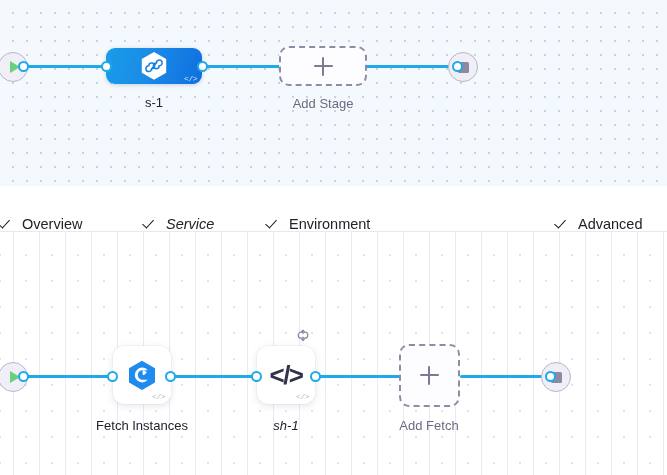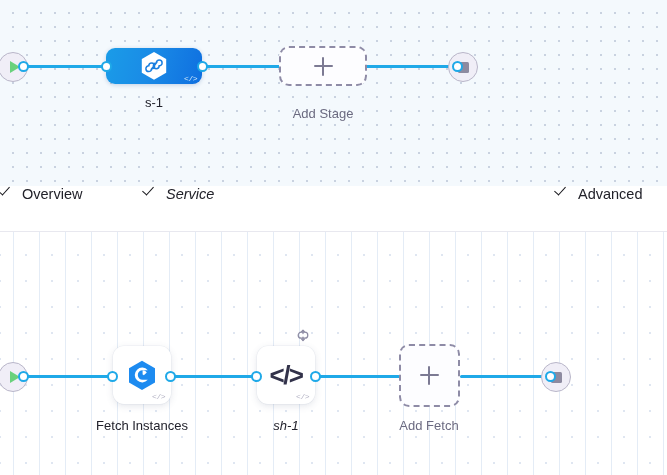--- a/index.html
+++ b/index.html
@@ -41,21 +41,21 @@
     height: 46px;
     background: #ffffff;
     border-bottom: 1px solid #e8e8ef;
     box-sizing: border-box;
   }
   .tab {
     position: absolute;
     top: 0;
     height: 46px;
     display: flex;
-    align-items: flex-start;
+    align-items: flex-end;
     gap: 9px;
     cursor: pointer;
     color: #22222a;
     font-size: 14.5px;
     white-space: nowrap;
   }
   .tab .check {
     display: inline-block;
     width: 13px;
     height: 13px;
@@ -288,40 +288,44 @@
       </svg>
       <div class="code-badge">&lt;/&gt;</div>
     </div>
     <div class="port" style="left:101px; top:61px;"></div>
     <div class="port" style="left:197px; top:61px;"></div>
     <div class="node-label" style="left:106px; top:95px; width:96px;">s-1</div>
 
     <div class="add-node" style="left:279px; top:46px; width:88px; height:40px;">
       <div class="plus"></div>
     </div>
-    <div class="node-label muted" style="left:279px; top:96px; width:88px;margin-top:10px;">Add Stage</div>
+    <div class="node-label muted" style="left:279px; top:96px; width:88px;">Add Stage</div>
 
     <div class="terminal" style="left:448px; top:52px;">
       <div class="stop-sq"></div>
     </div>
     <div class="port" style="left:452px; top:61px;"></div>
   </div>
 
   <div class="tab-bar">
 
     <div class="tab" style="left:0px;">
       <span class="check"></span>
       <span>Overview</span>
     </div>
 
     <div class="tab" style="left:144px;font-style:italic;">
       <span class="check"></span>
       <span>Service</span>
     </div>
 
+    <div class="tab" style="left:267px;">
+      <span class="check"></span>
+      <span>Environment</span>
+    </div>
 
 
     <div class="tab" style="left:556px;">
       <span class="check"></span>
       <span>Advanced</span>
     </div>
   </div>
 
   <div class="step-canvas">
 

